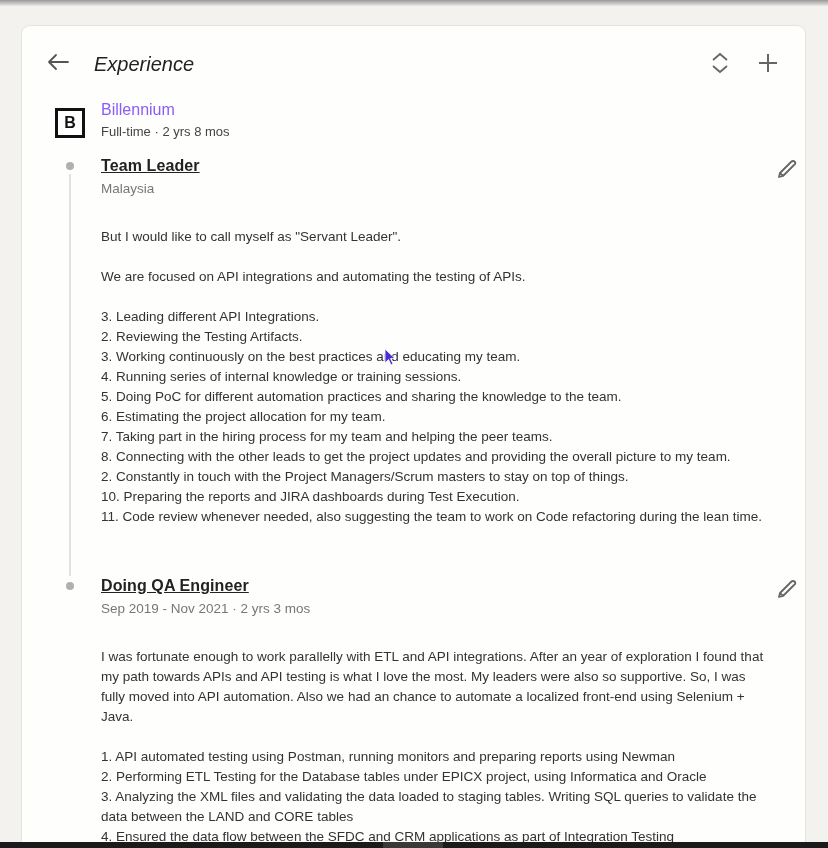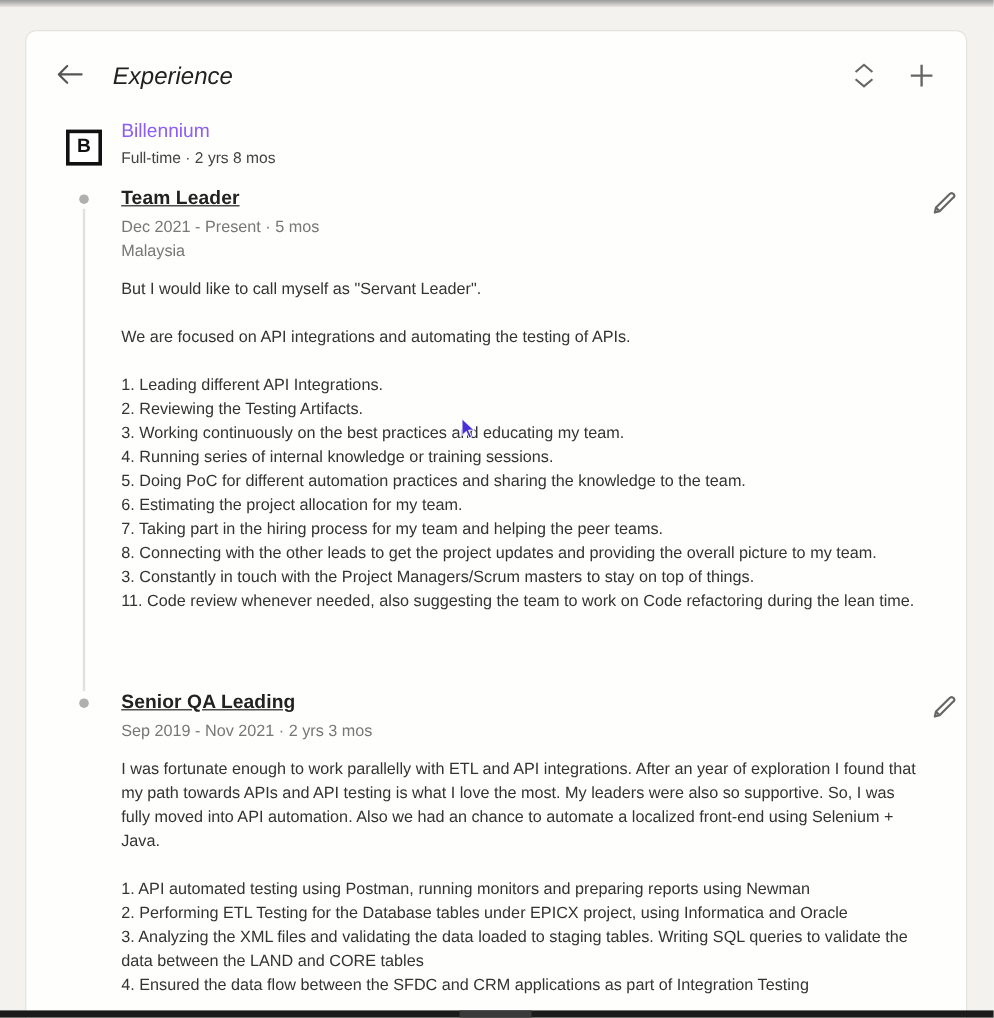--- a/index.html
+++ b/index.html
@@ -44,21 +44,21 @@
     }
     .company-name { position: absolute; left: 47px; top: 1px; font-size: 16px; color: #8b5cf6; }
     .company-meta { position: absolute; left: 47px; top: 24px; font-size: 13px; color: #444; white-space: nowrap; }
 
     .timeline-line { position: absolute; left: 47px; top: 148px; width: 2px; height: 402px; background: #e2e2e2; }
     .dot { position: absolute; width: 8px; height: 8px; border-radius: 50%; background: #b0b0b0; }
 
     .position { position: absolute; left: 79px; width: 680px; }
     .pos-title { font-size: 16px; color: #222; font-weight: bold; letter-spacing: 0.1px; height: 22px; text-decoration: underline; }
     .pos-dates, .pos-location { font-size: 13.5px; color: #777; line-height: 20px; white-space: nowrap; }
-    .pos-desc { margin-top: 12px; font-size: 13.5px; line-height: 20px; color: #333; width: 670px; }
+    .pos-desc { margin-top: 28px; font-size: 13.5px; line-height: 20px; color: #333; width: 670px; }
     .pos-desc p { min-height: 20px; }
     .edit-btn { position: absolute; right: -18px; top: 0; width: 24px; height: 24px; cursor: pointer; }
 
     .cursor { position: absolute; left: 384px; top: 348px; width: 12px; height: 18px; }
 
     .bottom-bar {
       position: absolute; left: 0; top: 842px; width: 828px; height: 6px; background: #1b1b1b;
     }
     .bottom-bar .thumb { position: absolute; left: 383px; top: 0; width: 60px; height: 6px; background: #3a3a3a; }
   </style>
@@ -94,48 +94,48 @@
     </div>
     <div class="company-name">Billennium</div>
     <div class="company-meta">Full-time · 2 yrs 8 mos</div>
   </div>
 
   <div class="timeline-line"></div>
 
   <div class="dot" style="left:44px; top:136px;"></div>
   <div class="position" style="top:131px;">
     <div class="pos-title">Team Leader</div>
-    <div class="pos-dates">Dec 2021 - Present · 5 mos</div>
     <div class="pos-location">Malaysia</div>
     <div class="pos-desc">
       <p>But I would like to call myself as "Servant Leader".</p>
       <p></p>
       <p>We are focused on API integrations and automating the testing of APIs.</p>
       <p></p>
-      <p>1. Leading different API Integrations.</p>
+      <p>3. Leading different API Integrations.</p>
       <p>2. Reviewing the Testing Artifacts.</p>
       <p>3. Working continuously on the best practices and educating my team.</p>
       <p>4. Running series of internal knowledge or training sessions.</p>
       <p>5. Doing PoC for different automation practices and sharing the knowledge to the team.</p>
       <p>6. Estimating the project allocation for my team.</p>
       <p>7. Taking part in the hiring process for my team and helping the peer teams.</p>
       <p>8. Connecting with the other leads to get the project updates and providing the overall picture to my team.</p>
-      <p>3. Constantly in touch with the Project Managers/Scrum masters to stay on top of things.</p>
+      <p>2. Constantly in touch with the Project Managers/Scrum masters to stay on top of things.</p>
+      <p>10. Preparing the reports and JIRA dashboards during Test Execution.</p>
       <p>11. Code review whenever needed, also suggesting the team to work on Code refactoring during the lean time.</p>
     </div>
     <div class="edit-btn">
       <svg width="24" height="24" viewBox="0 0 24 24">
         <path d="M4 20 L5 16 L16 5 Q18 3 20 5 Q21 7 19 8 L8 19 Z M5 16 L8 19" stroke="#666" stroke-width="1.8" fill="none" stroke-linejoin="round"></path>
       </svg>
     </div>
   </div>
 
   <div class="dot" style="left:44px; top:556px;"></div>
   <div class="position" style="top:551px;">
-    <div class="pos-title">Senior QA Leading</div>
+    <div class="pos-title">Doing QA Engineer</div>
     <div class="pos-dates">Sep 2019 - Nov 2021 · 2 yrs 3 mos</div>
     <div class="pos-desc">
       <p>I was fortunate enough to work parallelly with ETL and API integrations. After an year of exploration I found that my path towards APIs and API testing is what I love the most. My leaders were also so supportive. So, I was fully moved into API automation. Also we had an chance to automate a localized front-end using Selenium + Java.</p>
       <p></p>
       <p>1. API automated testing using Postman, running monitors and preparing reports using Newman</p>
       <p>2. Performing ETL Testing for the Database tables under EPICX project, using Informatica and Oracle</p>
       <p>3. Analyzing the XML files and validating the data loaded to staging tables. Writing SQL queries to validate the data between the LAND and CORE tables</p>
       <p>4. Ensured the data flow between the SFDC and CRM applications as part of Integration Testing</p>
     </div>
     <div class="edit-btn">

